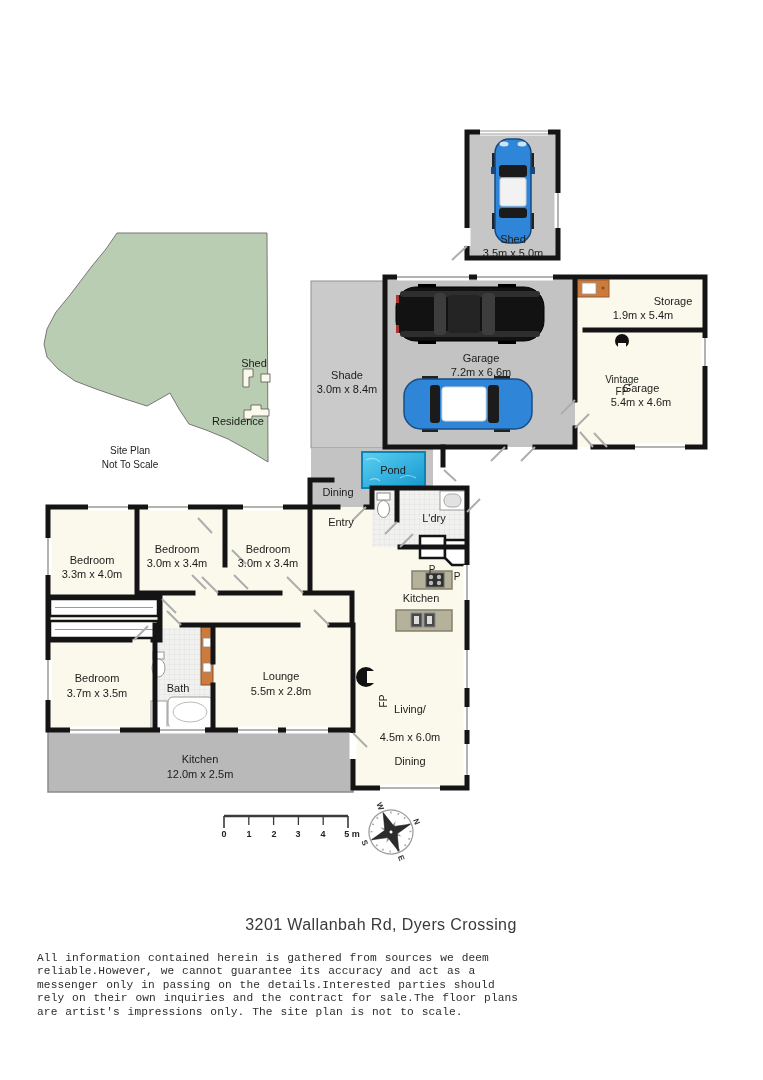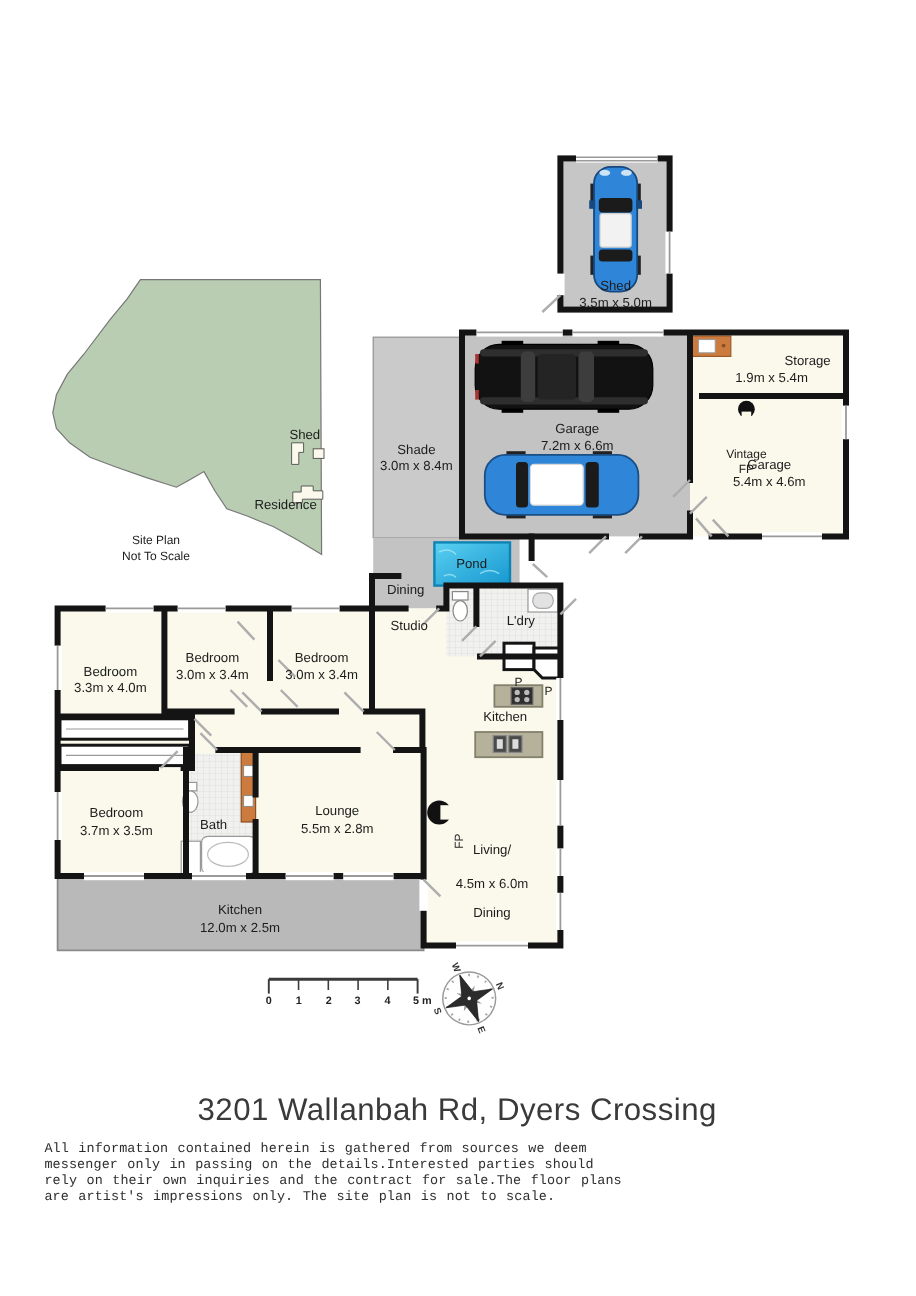--- a/index.html
+++ b/index.html
@@ -4,21 +4,21 @@
 <style>
   html,body{margin:0;padding:0;background:#ffffff;}
   #stage{position:relative;width:763px;height:1080px;background:#ffffff;overflow:hidden;
          font-family:"Liberation Sans",sans-serif;}
   #plan-svg{position:absolute;left:0;top:0;}
   .lbl{position:absolute;transform:translate(-50%,-50%);font-size:11px;line-height:12px;
        color:#1c1c1c;white-space:nowrap;text-align:center;}
   .sm{font-size:10px;margin-top:24px;}
   .vert{transform:translate(-50%,-50%) rotate(-90deg);}
   .scale-num{font-size:9px;font-weight:bold;color:#222;}
-  .addr{position:absolute;transform:translate(-50%,-50%);font-size:26px;color:#3a3a3a;
+  .addr{position:absolute;transform:translate(-50%,-50%);font-size:16px;color:#3a3a3a;
         white-space:nowrap;letter-spacing:.4px;}
   .disc{position:absolute;left:37px;top:952px;color:#2e2e2e;font-family:Liberation Mono, monospace;}
   .disc div{font-size:11.2px;line-height:13.4px;white-space:nowrap;letter-spacing:.1px;word-spacing:1px;}
   .rw-logo{position:absolute;left:620px;top:938px;width:98px;height:105px;background:#FFE600;}
   .rw-text{position:absolute;left:9px;bottom:12px;font-size:19.5px;font-weight:bold;
            font-style:italic;color:#37424A;letter-spacing:-.5px;}
 </style>
 </head>
 <body>
 
@@ -322,21 +322,21 @@
 <div class="lbl sm" style="left:622px;top:368px">FP</div>
 
 <div class="lbl" style="left:641px;top:388px">Garage</div>
 <div class="lbl" style="left:641px;top:402px">5.4m x 4.6m</div>
 
 <div class="lbl" style="left:347px;top:375px">Shade</div>
 <div class="lbl" style="left:347px;top:389px">3.0m x 8.4m</div>
 
 <div class="lbl" style="left:393px;top:470px">Pond</div>
 <div class="lbl" style="left:338px;top:492px">Dining</div>
-<div class="lbl" style="left:341px;top:522px">Studio</div>
+<div class="lbl" style="left:341px;top:522px">Entry</div>
 <div class="lbl" style="left:434px;top:518px">L'dry</div>
 <div class="lbl sm" style="left:432px;top:546px">P</div>
 <div class="lbl sm" style="left:457px;top:553px">P</div>
 <div class="lbl" style="left:421px;top:598px">Kitchen</div>
 
 <div class="lbl" style="left:92px;top:560px">Bedroom</div>
 <div class="lbl" style="left:92px;top:574px">3.3m x 4.0m</div>
 <div class="lbl" style="left:177px;top:549px">Bedroom</div>
 <div class="lbl" style="left:177px;top:563px">3.0m x 3.4m</div>
 <div class="lbl" style="left:268px;top:549px">Bedroom</div>
@@ -367,19 +367,20 @@
 <div class="lbl scale-num" style="left:249px;top:834px">1</div>
 <div class="lbl scale-num" style="left:274px;top:834px">2</div>
 <div class="lbl scale-num" style="left:298px;top:834px">3</div>
 <div class="lbl scale-num" style="left:323px;top:834px">4</div>
 <div class="lbl scale-num" style="left:352px;top:834px">5 m</div>
 
 <div class="addr" style="left:381px;top:925px">3201 Wallanbah Rd, Dyers Crossing</div>
 
 <div class="disc">
   <div>All information contained herein is gathered from sources we deem</div>
+  <div>reliable.However, we cannot guarantee its accuracy and act as a</div>
   <div>messenger only in passing on the details.Interested parties should</div>
   <div>rely on their own inquiries and the contract for sale.The floor plans</div>
   <div>are artist's impressions only. The site plan is not to scale.</div>
 </div>
 
 
 </div>
 
 </body></html>

